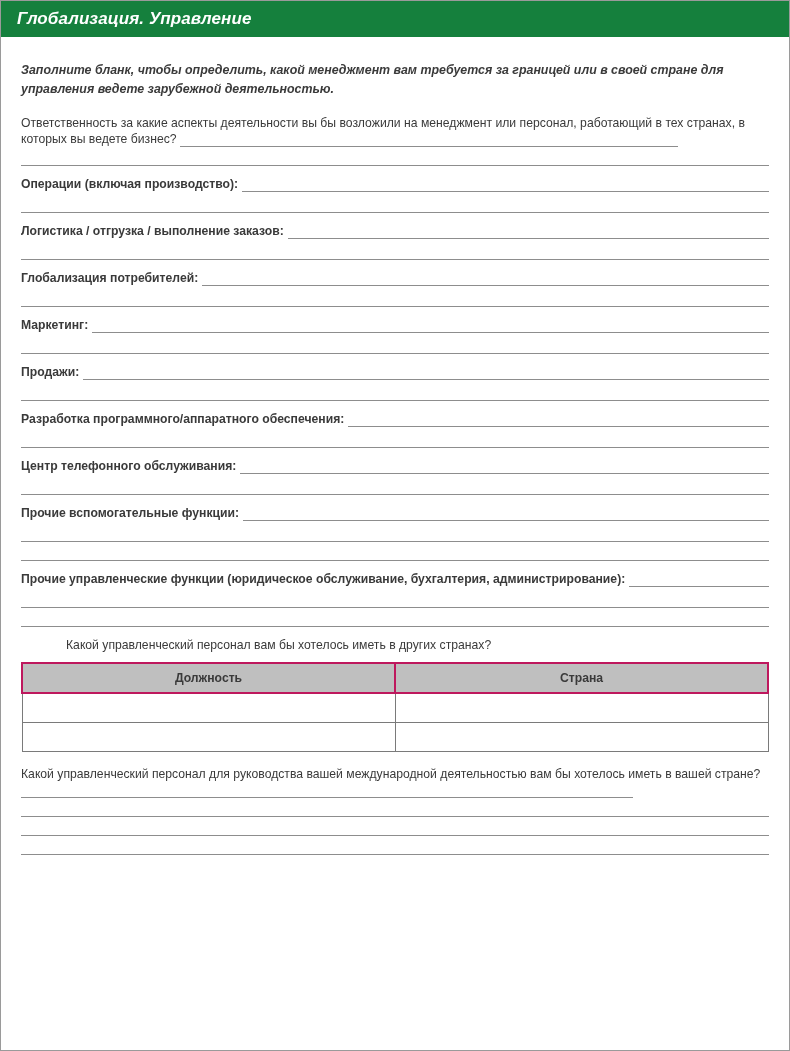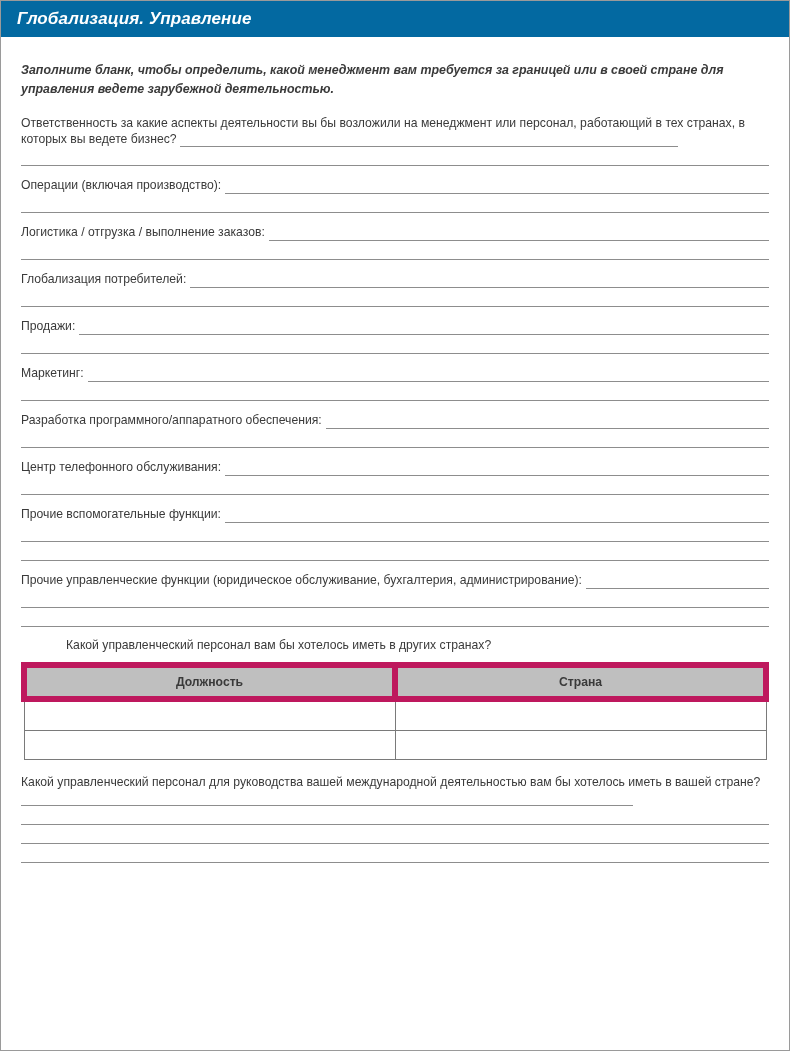--- a/index.html
+++ b/index.html
@@ -16,21 +16,21 @@
   }
   .page {
     position: relative;
     width: 790px;
     height: 1051px;
     box-sizing: border-box;
     border: 1px solid #9a9a9a;
     background: #fff;
   }
   .title-bar {
-    background: #0369a1;
+    background: #15803d;
     color: #ffffff;
     height: 36px;
     display: flex;
     align-items: center;
     padding: 0 0 0 16px;
     box-sizing: border-box;
   }
   .title-bar h1 {
     margin: 0;
     font-size: 17px;
@@ -48,24 +48,25 @@
     font-style: italic;
     line-height: 1.55;
     margin: 6px 0 16px 0;
     color: #3a3a3a;
   }
   .q-block {
     margin-bottom: 9px;
   }
   .q-line {
     display: flex;
-    align-items: flex-end;
+    align-items: center;
     font-size: 12.2px;
     line-height: 17px;
     min-height: 19px;
+    font-weight: bold;
   }
   .q-label {
     white-space: nowrap;
     padding-right: 4px;
     color: #3a3a3a;
   }
   .rule {
     flex: 1 1 auto;
     border-bottom: 1px solid #8d8d8d;
     height: 14px;
@@ -74,21 +75,21 @@
     border-bottom: 1px solid #8d8d8d;
     height: 18px;
   }
   table.mgmt {
     width: 100%;
     border-collapse: collapse;
     margin: 8px 0 14px 0;
   }
   table.mgmt th {
     background: #bfbfbf;
-    border: 6px solid #be185d;
+    border: 2px solid #be185d;
     font-size: 12.2px;
     font-weight: bold;
     color: #3a3a3a;
     height: 26px;
     text-align: center;
   }
   table.mgmt td {
     border: 1px solid #7a7a7a;
     height: 26px;
   }
@@ -143,29 +144,29 @@
     <div class="q-block">
       <div class="q-line">
         <span class="q-label">Глобализация потребителей:</span>
         <span class="rule"></span>
       </div>
       <div class="full-rule"></div>
     </div>
 
     <div class="q-block">
       <div class="q-line">
+        <span class="q-label">Маркетинг:</span>
+        <span class="rule"></span>
+      </div>
+      <div class="full-rule"></div>
+    </div>
+
+    <div class="q-block">
+      <div class="q-line">
         <span class="q-label">Продажи:</span>
-        <span class="rule"></span>
-      </div>
-      <div class="full-rule"></div>
-    </div>
-
-    <div class="q-block">
-      <div class="q-line">
-        <span class="q-label">Маркетинг:</span>
         <span class="rule"></span>
       </div>
       <div class="full-rule"></div>
     </div>
 
     <div class="q-block">
       <div class="q-line">
         <span class="q-label">Разработка программного/аппаратного обеспечения:</span>
         <span class="rule"></span>
       </div>

